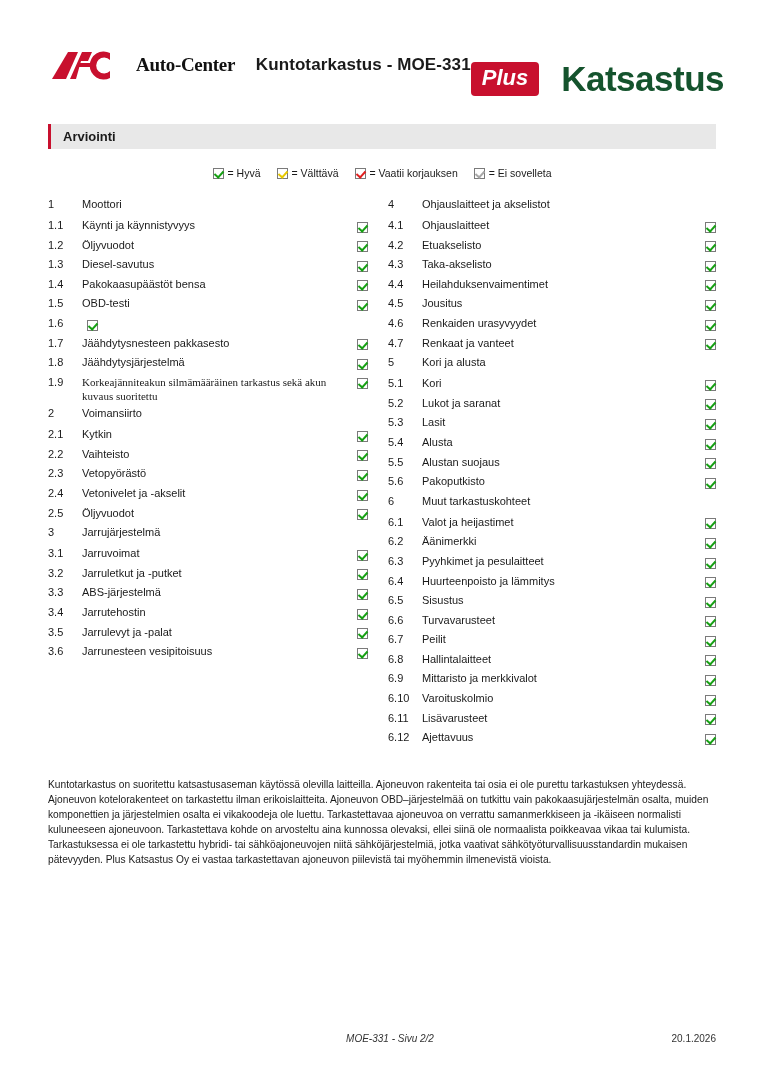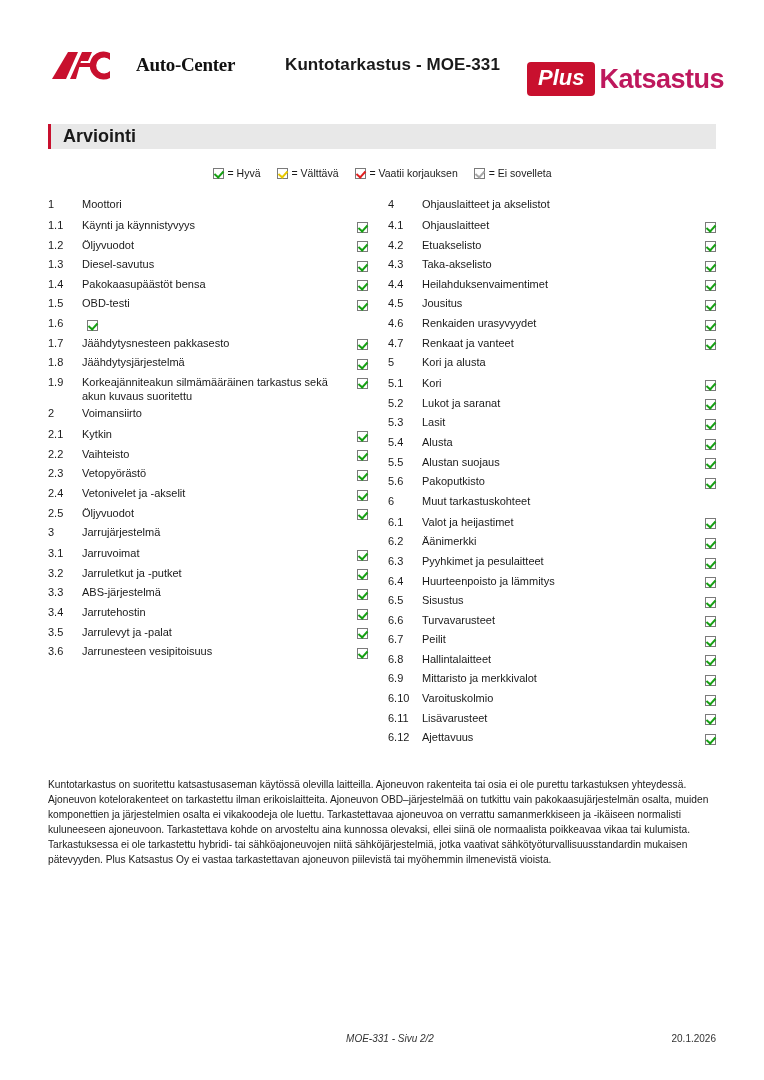--- a/index.html
+++ b/index.html
@@ -52,53 +52,53 @@
     font-size: 17px;
     font-weight: bold;
     color: #1a1a1a;
     letter-spacing: 0.1px;
     white-space: nowrap;
     margin-left: -10px;
   }
   .logo-right {
     display: flex;
     align-items: center;
-    gap: 4px;
+    gap: 22px;
     margin-top: 28px;
   }
   .plus-badge {
     background: #c8102e;
     color: #ffffff;
     font-weight: bold;
     font-style: italic;
     font-size: 22px;
     padding: 5px 11px 7px 11px;
     border-radius: 4px;
     line-height: 1;
     font-family: "Liberation Sans", sans-serif;
   }
   .katsastus-word {
-    font-size: 27px;
+    font-size: 35px;
     font-weight: bold;
-    color: #be185d;
+    color: #14532d;
     letter-spacing: -0.5px;
     font-family: "Liberation Sans", sans-serif;
   }
 
   
   .section-bar {
     margin: 28px 48px 0 48px;
     background: #e8e8e8;
     border-left: 3px solid #c8102e;
     height: 25px;
     display: flex;
     align-items: center;
     padding-left: 12px;
     font-weight: bold;
-    font-size: 18px;
+    font-size: 13px;
     color: #1a1a1a;
   }
 
   
   .legend {
     display: flex;
     justify-content: center;
     align-items: center;
     gap: 16px;
     margin-top: 18px;
@@ -162,21 +162,21 @@
     padding-right: 6px;
   }
   .row .mark {
     width: 16px;
     flex: 0 0 16px;
     text-align: right;
     padding-top: 3px;
   }
   .row.group .label { font-weight: normal; }
   .row.group { min-height: 21px; }
-  .row .label.two-line { line-height: 1.34; }
+  .row .label.two-line { line-height: 1.34; font-family: Liberation Serif, serif; }
 
   
   .disclaimer {
     margin: 30px 48px 0 48px;
     font-size: 10.2px;
     line-height: 1.47;
     color: #1a1a1a;
     text-align: left;
   }
 

